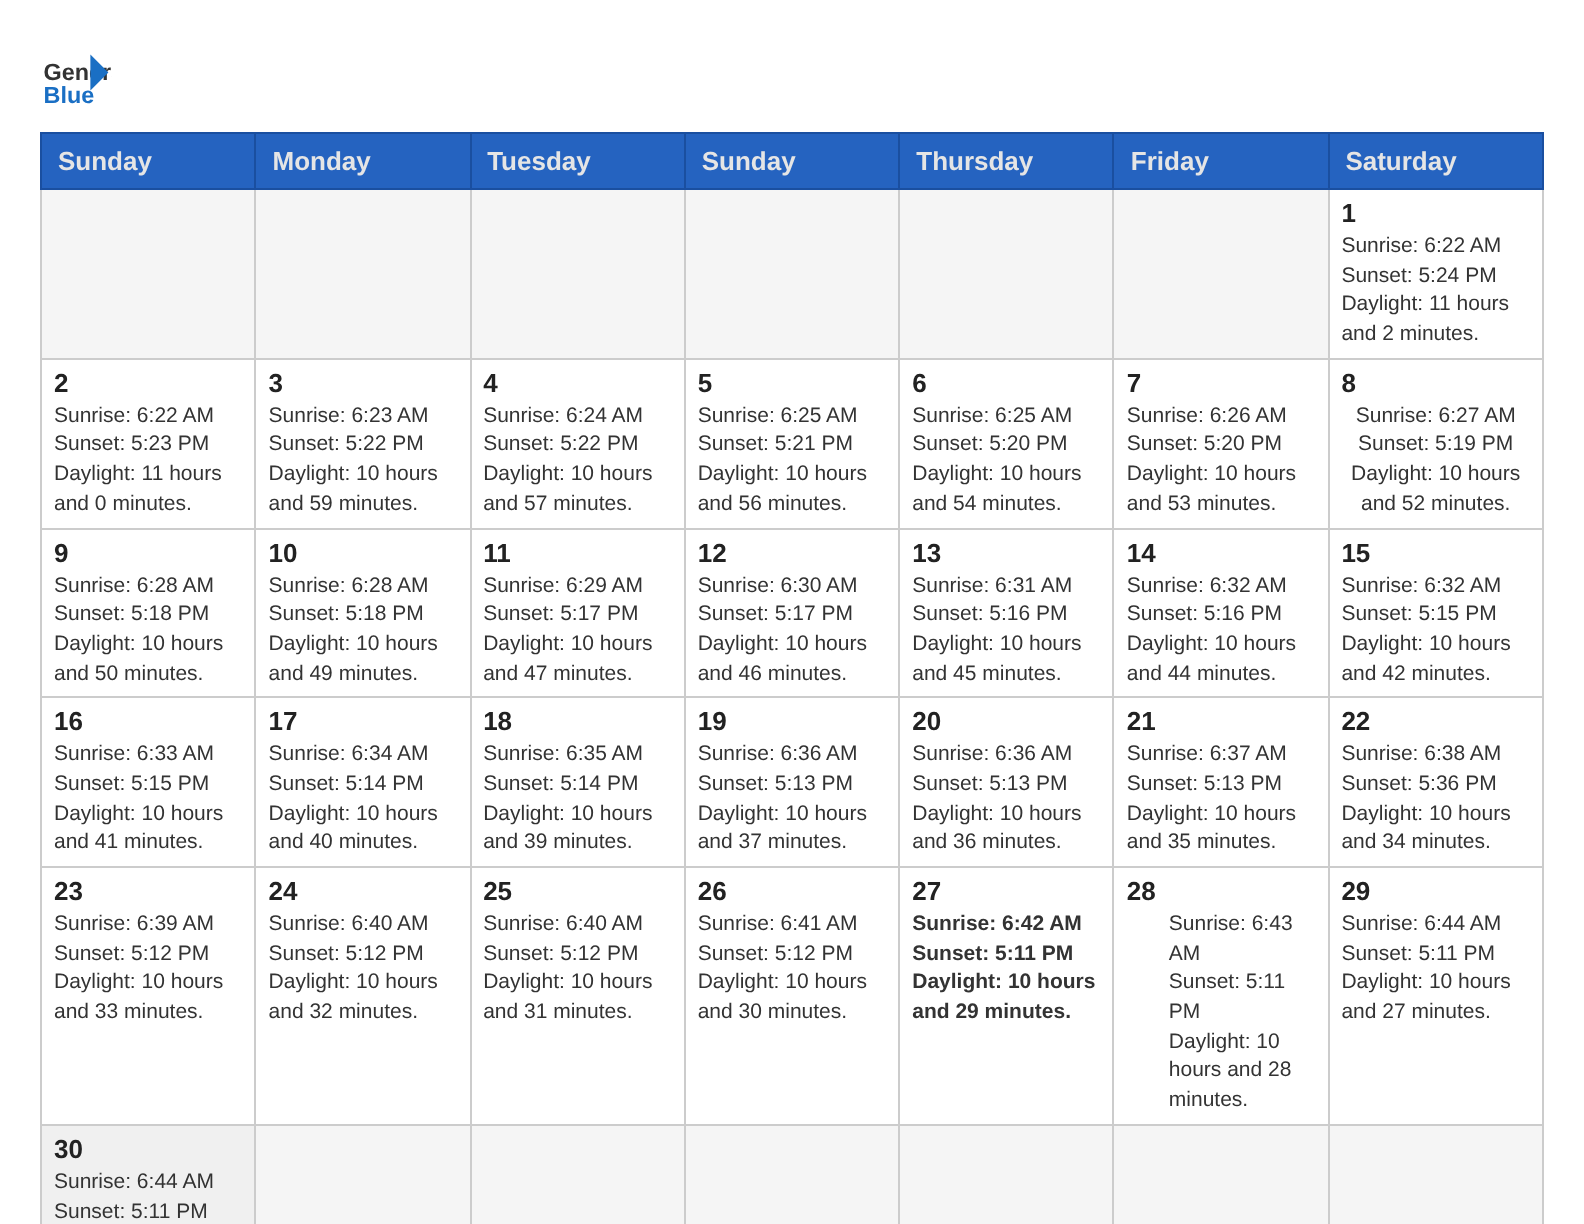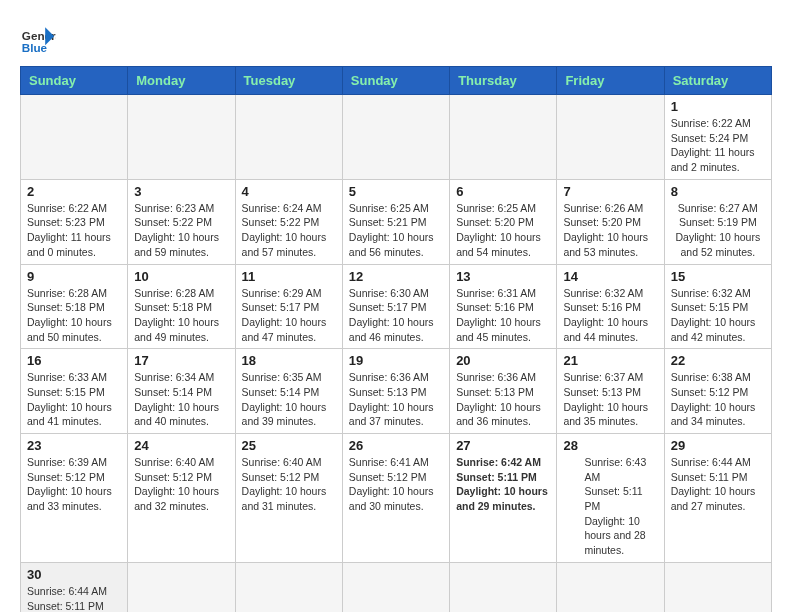--- a/index.html
+++ b/index.html
@@ -37,21 +37,21 @@
       font-size: 16px;
       color: #444;
     }
     .calendar {
       width: 100%;
       border-collapse: collapse;
       border: 1px solid #ccc;
     }
     .calendar th {
       background-color: #2563c0;
-      color: #86efac;
+      color: #e5e5e5;
       font-size: 13px;
       font-weight: bold;
       padding: 6px 8px;
       text-align: left;
       border: 1px solid #1a4fa0;
     }
     .calendar td {
       border: 1px solid #ccc;
       vertical-align: top;
       padding: 4px 6px;
@@ -243,21 +243,21 @@
         </td>
         <td>
           <span class="day-number">21</span>
           <div class="cell-content" style="white-space: pre-wrap;">Sunrise: 6:37 AM
 Sunset: 5:13 PM
 Daylight: 10 hours and 35 minutes.</div>
         </td>
         <td>
           <span class="day-number">22</span>
           <div class="cell-content" style="white-space: pre-wrap;">Sunrise: 6:38 AM
-Sunset: 5:12 PM
+Sunset: 5:36 PM
 Daylight: 10 hours and 34 minutes.</div>
         </td>
       </tr>
       <tr>
         <td>
           <span class="day-number">23</span>
           <div class="cell-content" style="white-space: pre-wrap;">Sunrise: 6:39 AM
 Sunset: 5:12 PM
 Daylight: 10 hours and 33 minutes.</div>
         </td>

